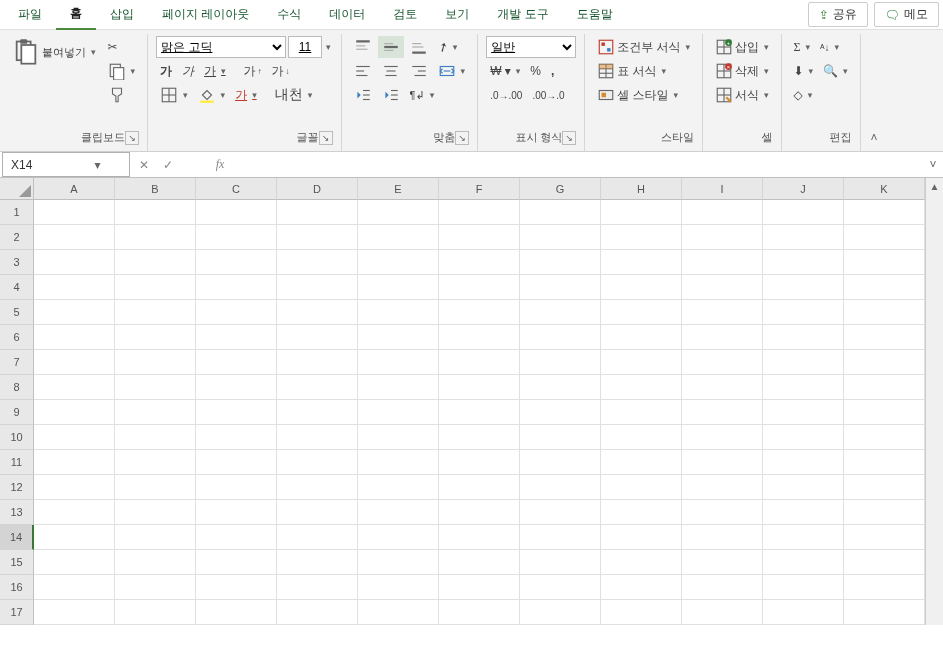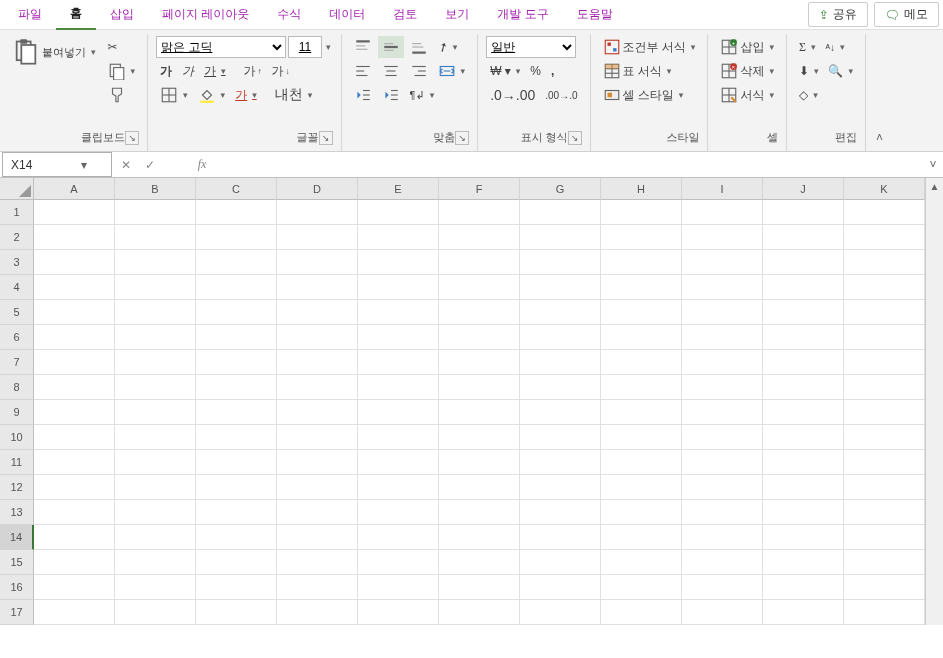--- a/index.html
+++ b/index.html
@@ -1,20 +1,20 @@
 <!DOCTYPE html>
 <html><head>
 <meta charset="utf-8">
 <style>
 * { box-sizing: border-box; margin: 0; padding: 0; }
 body { font-family: "Malgun Gothic", "맑은 고딕", sans-serif; font-size: 12px; background: #fff; color: #333; width: 943px; }
 
 
 .menubar { display: flex; align-items: center; height: 30px; padding: 0 4px; background: #fff; border-bottom: 1px solid #e0e0e0; }
-.menubar .tab { padding: 6px 14px; cursor: pointer; color: #a21caf; }
+.menubar .tab { padding: 6px 14px; cursor: pointer; color: #14532d; }
 .menubar .tab.active { font-weight: bold; color: #222; border-bottom: 2px solid #4a8a3a; }
 .menubar .spacer { flex: 1; }
 .menubar .btn { display: flex; align-items: center; gap: 4px; padding: 3px 10px; margin-left: 6px; border: 1px solid #ccc; border-radius: 2px; background: #fff; cursor: pointer; color: #333; }
 .menubar .btn .ic { font-size: 12px; }
 
 
 .ribbon { display: flex; background: #f3f3f3; border-bottom: 1px solid #d0d0d0; padding: 4px 0 0 0; }
 .group { display: flex; flex-direction: column; justify-content: space-between; padding: 2px 8px; border-right: 1px solid #d6d6d6; }
 .group:last-child { border-right: none; }
 .group-body { display: flex; align-items: flex-start; gap: 4px; min-height: 92px; }
@@ -37,21 +37,21 @@
 
 .dd::after { content: "▾"; font-size: 9px; margin-left: 3px; color: #666; }
 
 .svgic { width: 18px; height: 18px; }
 .svgic-lg { width: 28px; height: 28px; }
 
 .collapse-arrow { align-self: flex-end; padding: 6px 10px; color: #666; cursor: pointer; }
 
 
 .fbar { display: flex; align-items: center; height: 26px; border-bottom: 1px solid #c0c0c0; background: #fff; }
-.namebox { width: 110px; height: 100%; border: 1px solid #b0b0b0; margin: 0 2px; display: flex; align-items: center; }
+.namebox { width: 128px; height: 100%; border: 1px solid #b0b0b0; margin: 0 2px; display: flex; align-items: center; }
 .namebox span { flex: 1; padding: 0 8px; }
 .namebox .dd2 { width: 16px; text-align: center; color: #666; cursor: pointer; }
 .fbar .fxbtn { width: 24px; text-align: center; color: #888; cursor: default; }
 .fbar .fxbtn.fx { font-style: italic; font-family: serif; margin-left: 28px; }
 .formula-input { flex: 1; height: 100%; border: none; outline: none; padding: 0 6px; }
 .fbar .expand { width: 20px; text-align: center; color: #666; cursor: pointer; }
 
 
 .grid-wrap { display: flex; }
 .rowheads { display: flex; flex-direction: column; }
@@ -282,21 +282,21 @@
             </span>
           <span class="small-btn">
               <span>%</span>
             </span>
           <span class="small-btn">
               <span class="txt-bold">,</span>
             </span>
         </div>
         <div class="row">
           <span class="small-btn">
-              <span style="font-size:14px;">.0→.00</span>
+              <span style="font-size:10px;">.0→.00</span>
             </span>
           <span class="small-btn">
               <span style="font-size:10px;">.00→.0</span>
             </span>
         </div>
       </div>
     </div>
     <div class="group-label-row">
       <span class="group-label">표시 형식</span>
       <span class="group-launcher">↘</span>

